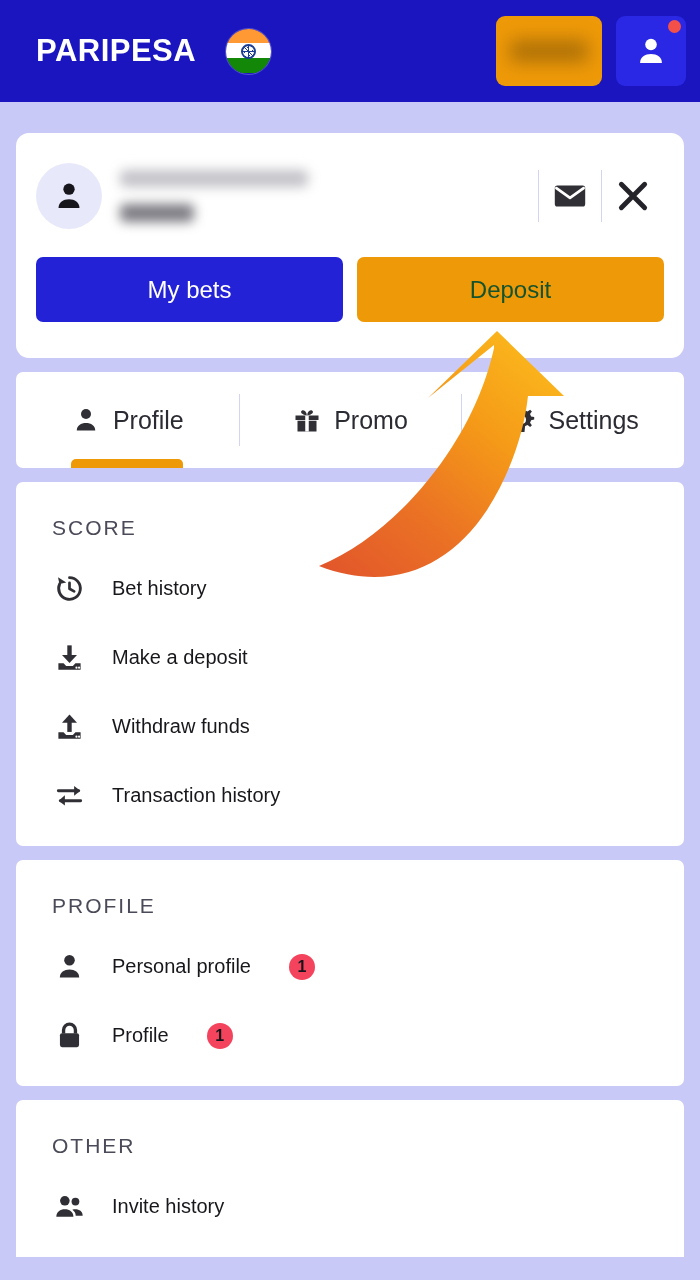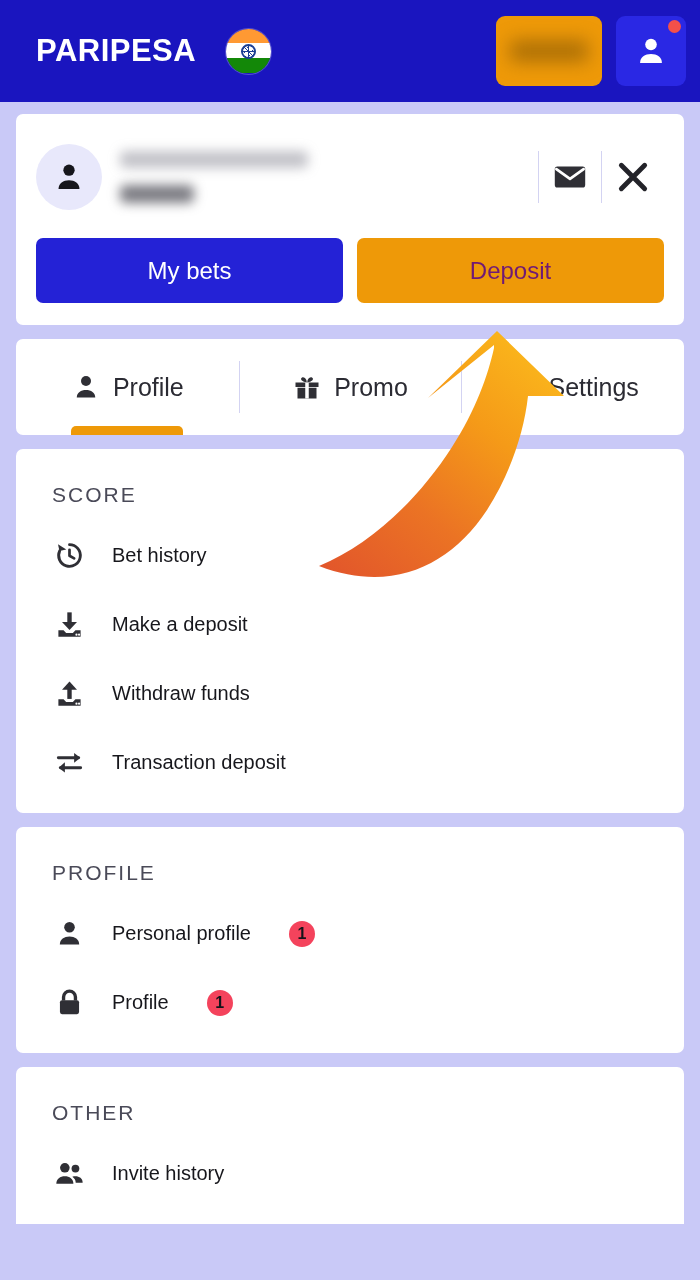--- a/index.html
+++ b/index.html
@@ -110,23 +110,23 @@
   }
 
   
   .card {
     background: #ffffff;
     margin: 0 16px;
   }
 
   
   .account-card {
-    margin-top: 12px;
-    border-radius: 7px;
-    padding: 24px 20px 22px 20px;
+    margin-top: 31px;
+    border-radius: 13px;
+    padding: 24px 20px 36px 20px;
   }
 
   .account-top {
     display: flex;
     align-items: center;
     height: 78px;
   }
 
   .avatar {
     width: 66px; height: 66px;
@@ -187,21 +187,21 @@
     display: flex;
     align-items: center;
     justify-content: center;
     font-size: 24px;
     font-weight: 400;
     border: none;
     cursor: pointer;
     font-family: "Liberation Sans", sans-serif;
   }
   .btn-mybets { background: #2422d6; color: #ffffff; }
-  .btn-deposit { background: #ee9908; color: #701a75; }
+  .btn-deposit { background: #ee9908; color: #14532d; }
 
   
   .tabs-card {
     margin-top: 14px;
     border-radius: 7px;
     height: 96px;
     display: flex;
     align-items: stretch;
     position: relative;
     overflow: hidden;
@@ -449,21 +449,21 @@
 
     <div class="menu-item">
       <span class="menu-icon">
         <svg width="31" height="31" viewBox="0 0 24 24">
           <path d="M3.4 8.4 L19.0 8.4" stroke="#2f2f35" stroke-width="2.3" stroke-linecap="round"></path>
           <path d="M15.6 4.6 L20.4 8.4 L15.6 12.2 Z" fill="#2f2f35"></path>
           <path d="M20.6 16.0 L5.0 16.0" stroke="#2f2f35" stroke-width="2.3" stroke-linecap="round"></path>
           <path d="M8.4 11.9 L3.6 16.0 L8.4 19.8 Z" fill="#2f2f35"></path>
         </svg>
       </span>
-      <span class="menu-label">Transaction deposit</span>
+      <span class="menu-label">Transaction history</span>
     </div>
   </div>
 
   <div class="card section-card">
     <div class="section-title">PROFILE</div>
 
     <div class="menu-item">
       <span class="menu-icon">
         <svg width="31" height="31" viewBox="0 0 24 24">
           <circle cx="12" cy="7.2" r="4.1" fill="#2f2f35"></circle>

